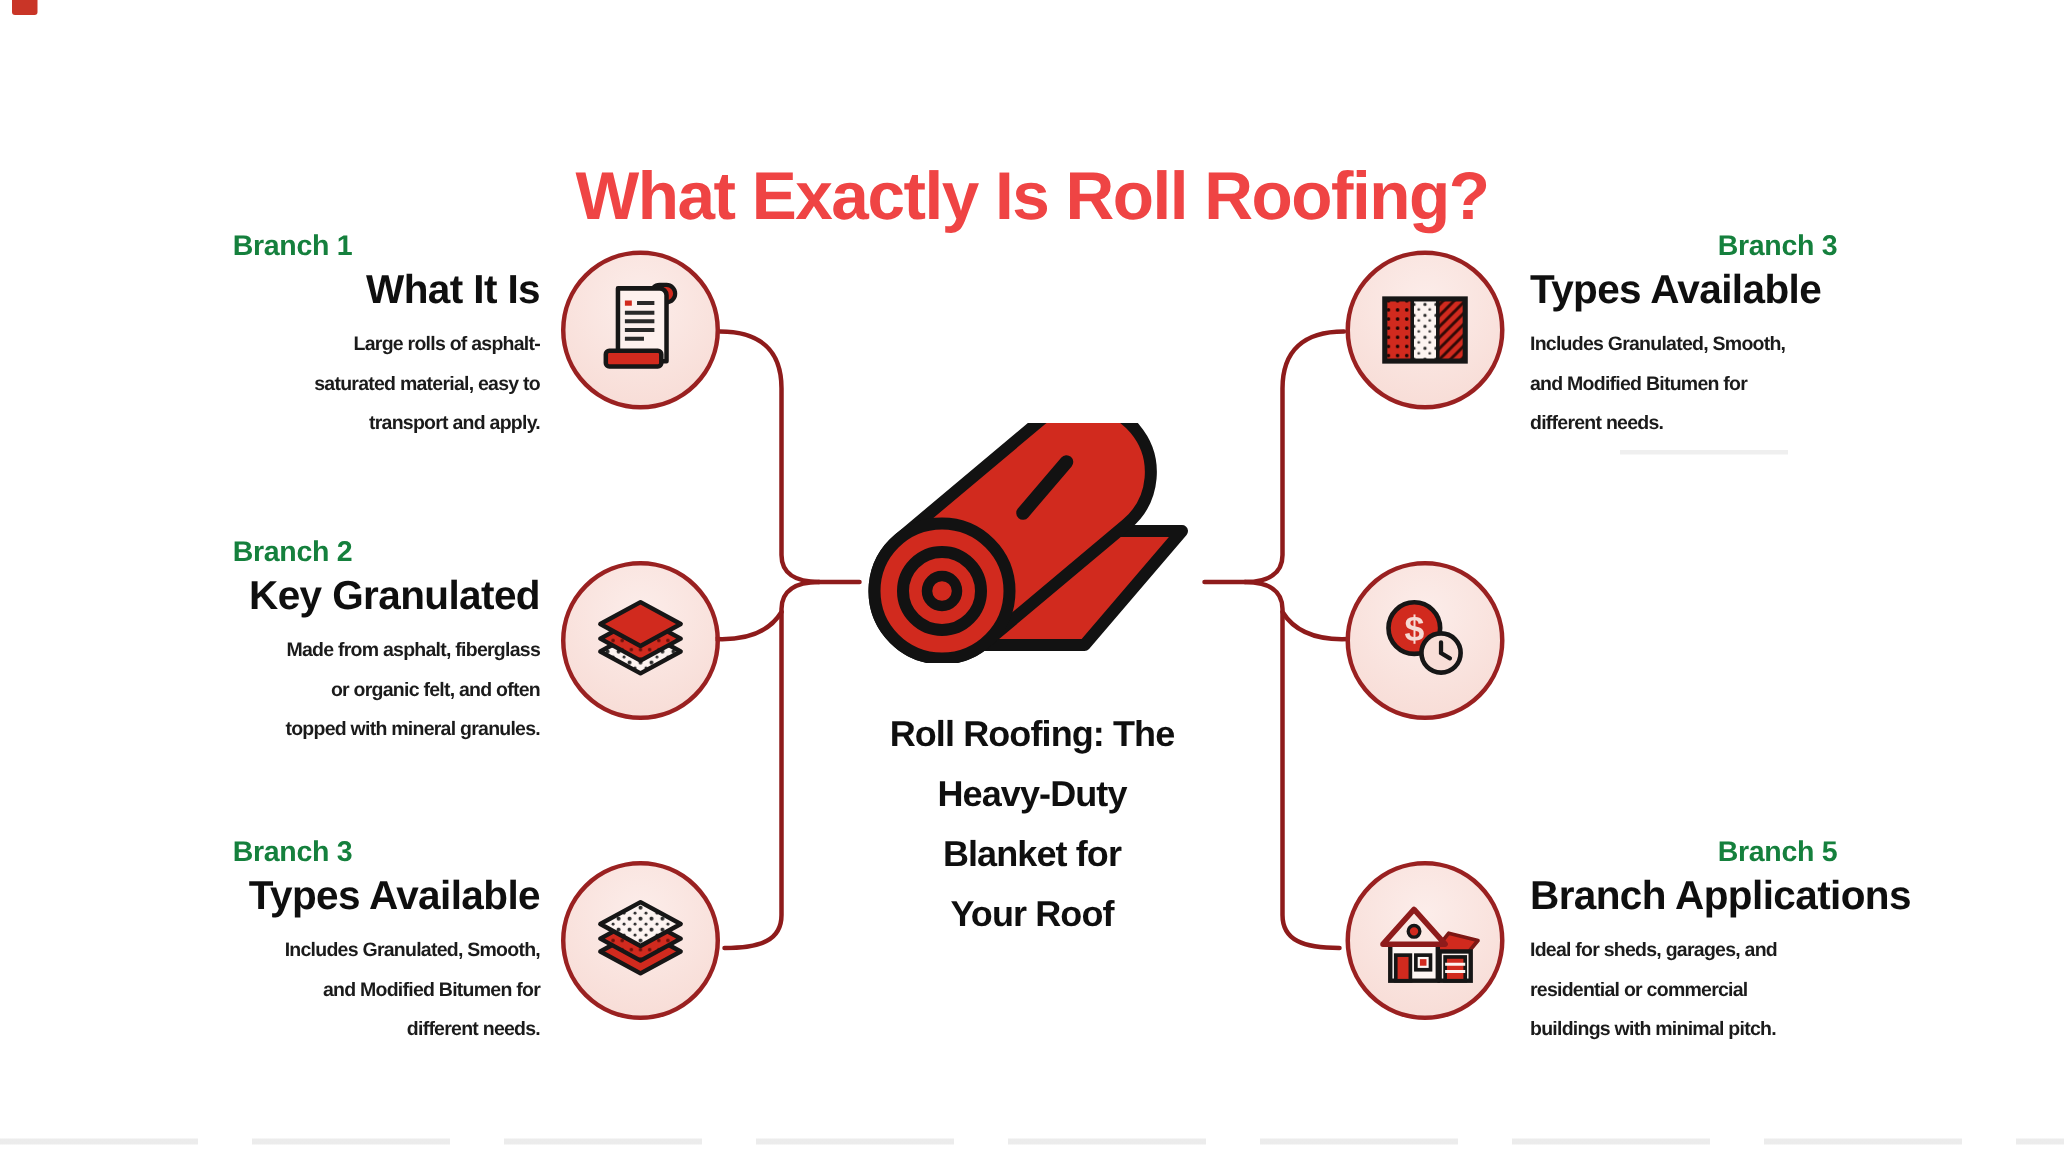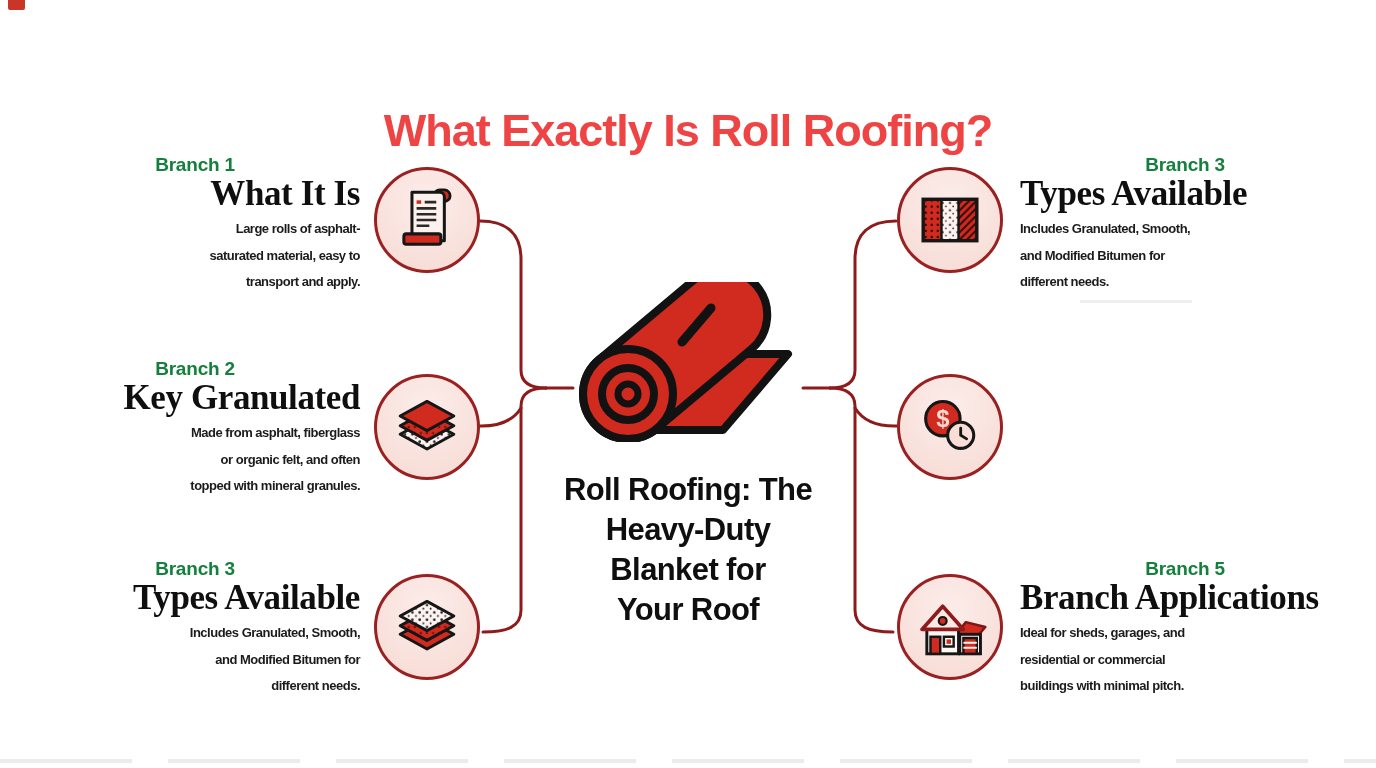--- a/index.html
+++ b/index.html
@@ -13,33 +13,33 @@
   .title {
     position:absolute; top:57px; left:0; width:100%;
     text-align:center; font-size:45px; font-weight:bold;
     letter-spacing:-1px; color:#ef4444;margin-top:48px;
   }
 
   .branch { position:absolute; width:330px; }
   .branch.left  { left:30px;  text-align:right; }
   .branch.right { left:1020px; text-align:left; }
   .b-label { font-size:19px; font-weight:bold; color:#15803d; line-height:24px; letter-spacing:-0.2px;text-align:center; }
-  .b-head  { font-size:35px; font-weight:bold; color:#0f0f0f; line-height:33px; margin-bottom:6px; letter-spacing:-0.4px;font-family:Liberation Serif, serif; }
+  .b-head  { font-size:27px; font-weight:bold; color:#0f0f0f; line-height:33px; margin-bottom:6px; letter-spacing:-0.4px; }
   .b-line  { font-size:13px; font-weight:bold; color:#1b1b1b; line-height:26.5px; white-space:nowrap; letter-spacing:-0.5px; }
 
   .circle {
     position:absolute; width:106px; height:106px; border-radius:50%;
     background:radial-gradient(circle at 50% 32%, #fcedea 0%, #f8ded8 78%, #f6d8d1 100%);
     border:3px solid #9a2121; box-sizing:border-box;
     display:flex; align-items:center; justify-content:center;
   }
 
   .center-icon { position:absolute; left:570px; top:282px; }
   .center-text { position:absolute; left:508px; top:470px; width:360px; text-align:center; }
-  .center-line { font-size:31px; line-height:40px; font-weight:bold; color:#0f0f0f; letter-spacing:-0.6px; }
+  .center-line { font-size:24px; line-height:40px; font-weight:bold; color:#0f0f0f; letter-spacing:-0.6px; }
 
   .connector-svg { position:absolute; left:0; top:0; }
 
   .corner-chip { position:absolute; left:8px; top:0; width:17px; height:10px; background:#c93527; border-radius:0 0 2px 2px; }
 
   .artifact-bottom {
     position:absolute; left:0; right:0; bottom:5px; height:4px;
     background:repeating-linear-gradient(90deg,
       rgba(110,110,110,0.22) 0 132px, rgba(0,0,0,0) 132px 168px);
     opacity:.6;

